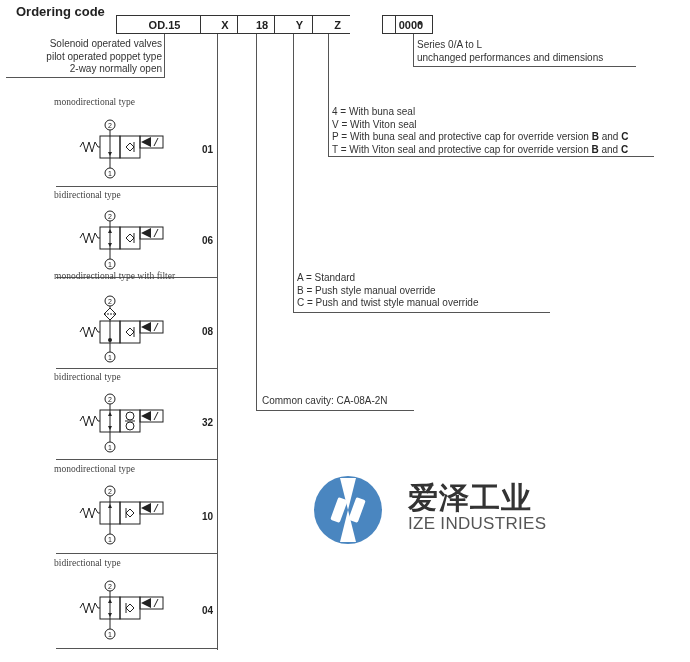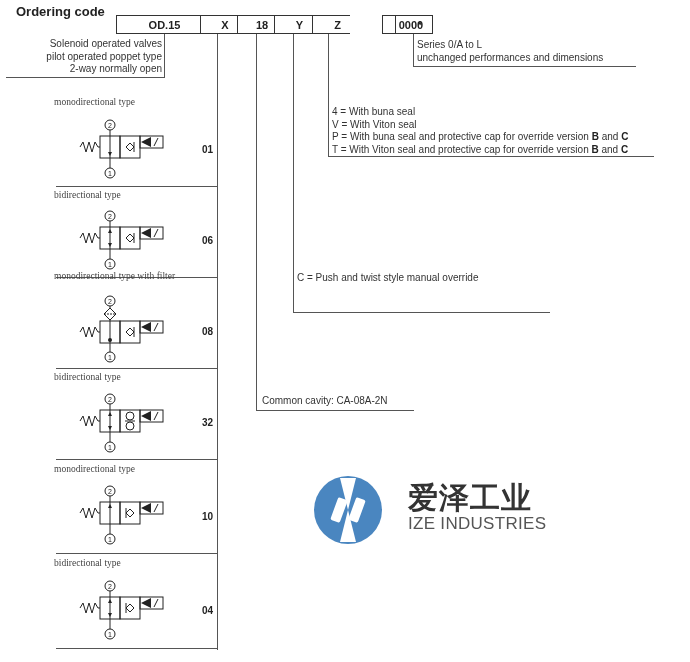--- a/index.html
+++ b/index.html
@@ -57,20 +57,22 @@
 <div class="abs txt" style="left:332px;top:106px;">
   <div>4 = With buna seal</div>
   <div>V = With Viton seal</div>
   <div><span>P = With buna seal and protective cap for override version </span><span class="bold">B</span><span> and </span><span class="bold">C</span></div>
   <div><span>T = With Viton seal and protective cap for override version </span><span class="bold">B</span><span> and </span><span class="bold">C</span></div>
 </div>
 
 <div class="abs vline" style="left:293px;top:34px;height:278px;"></div>
 <div class="abs hline" style="left:293px;top:312px;width:257px;"></div>
 <div class="abs txt" style="left:297px;top:272px;">
+  <div>A = Standard</div>
+  <div>B = Push style manual override</div>
   <div>C = Push and twist style manual override</div>
 </div>
 
 <div class="abs vline" style="left:256px;top:34px;height:376px;"></div>
 <div class="abs hline" style="left:256px;top:410px;width:158px;"></div>
 <div class="abs txt" style="left:262px;top:395px;">Common cavity: CA-08A-2N</div>
 
 <div class="abs vline" style="left:217px;top:34px;height:616px;"></div>
 
 <div class="abs hline" style="left:56px;top:186px;width:162px;"></div>

